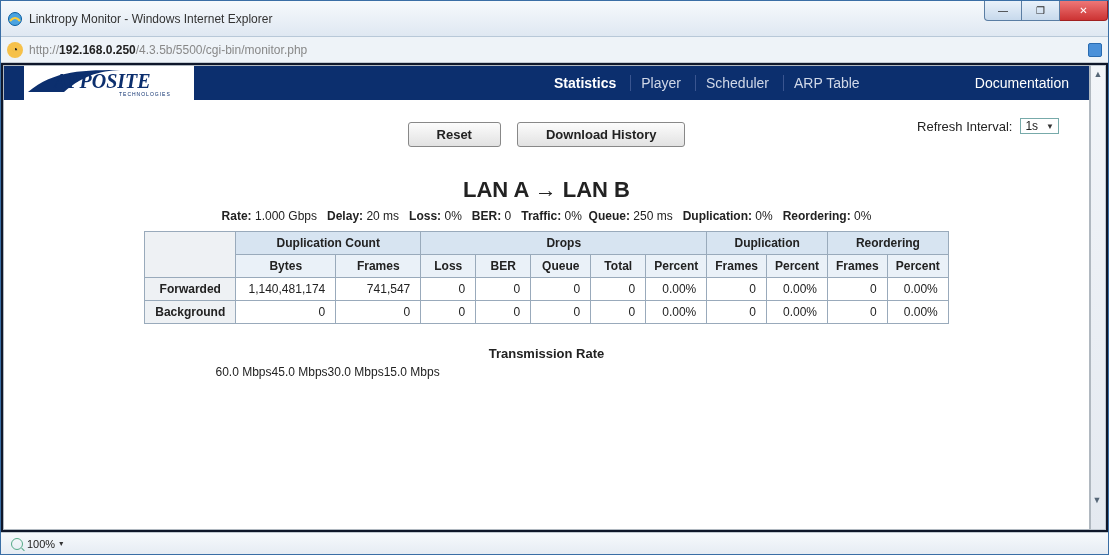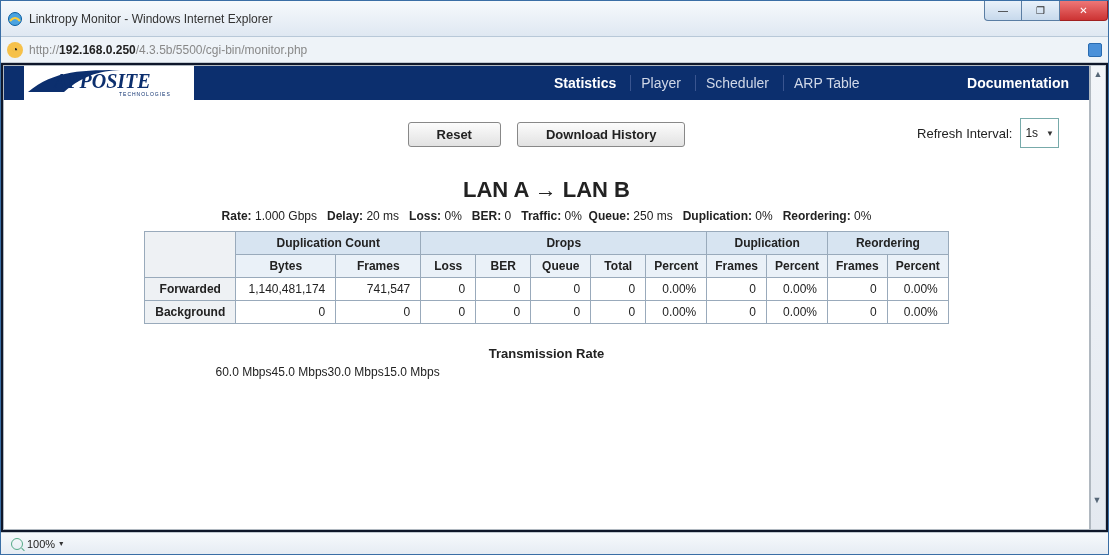--- a/index.html
+++ b/index.html
@@ -25,26 +25,26 @@
   .content { flex:1; background:#fff; border:1px solid #b0b8c0; position:relative; overflow:hidden;}
   .scroll-strip { width:16px; background:linear-gradient(#f2f5f9,#e4e9f0); border:1px solid #c0c8d0; border-left:1px solid #b0b8c0;}
   .scroll-up,.scroll-down{height:16px; display:flex;align-items:center;justify-content:center;color:#567; font-size:9px;}
   
   .navbar { height:34px; background:#0c2f6e; color:#d0d8e8; display:flex; align-items:center; padding:0 20px;}
   .logo-box { display:flex; align-items:center; height:34px;}
   .navlinks { margin:0 auto 0 350px; display:flex; gap:4px; font-size:14px;}
   .navlinks span { padding:0 10px; border-left:1px solid #3a5590; cursor:pointer;}
   .navlinks span:first-child{border-left:none;}
   .navlinks .active { font-weight:bold; color:#fff;}
-  .docs { font-size:14px; font-weight:bold; color:#fff; cursor:pointer;}
+  .docs { font-size:14px; font-weight:normal; color:#fff; cursor:pointer;}
   
   .controls-row { margin-top:22px; display:flex; align-items:center; justify-content:center; position:relative; padding:0 30px;}
   .btn { display:inline-flex; align-items:center; justify-content:center; padding:4px 28px; border:1px solid #888; border-radius:3px; background:linear-gradient(#fcfcfc,#e2e2e2); font-size:13px; font-weight:bold; margin:0 8px; cursor:pointer;}
   .refresh-block { position:absolute; right:30px; top:-4px; font-size:13px; display:flex; align-items:center; gap:8px;}
-  .select-box { border:1px solid #7aa; background:#fff; padding:7px 4px; display:flex; align-items:center; gap:8px; font-size:12px;}
+  .select-box { border:1px solid #7aa; background:#fff; padding:0 4px; display:flex; align-items:center; gap:8px; font-size:12px;}
   .chev { font-size:8px; color:#333;}
   
   .dir-title { text-align:center; font-size:22px; font-weight:bold; margin:30px 0 6px;}
   .params { text-align:center; font-size:12px; margin-bottom:8px;}
   .params b { font-weight:bold;}
   
   table.stats { border-collapse:collapse; margin:0 auto; font-size:12px;}
   table.stats th, table.stats td { border:1px solid #9ab; padding:4px 8px; text-align:center;}
   table.stats th { background:#d7e4f1; font-weight:bold;}
   table.stats .sub th { background:#eaf1f8; font-weight:bold;}

